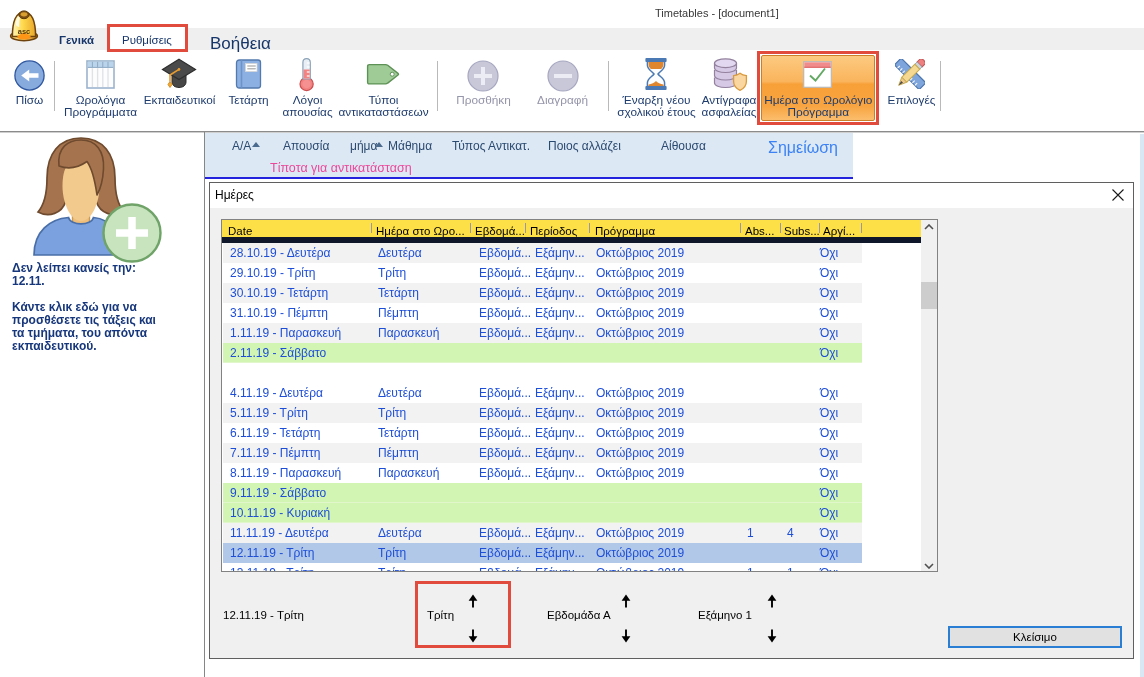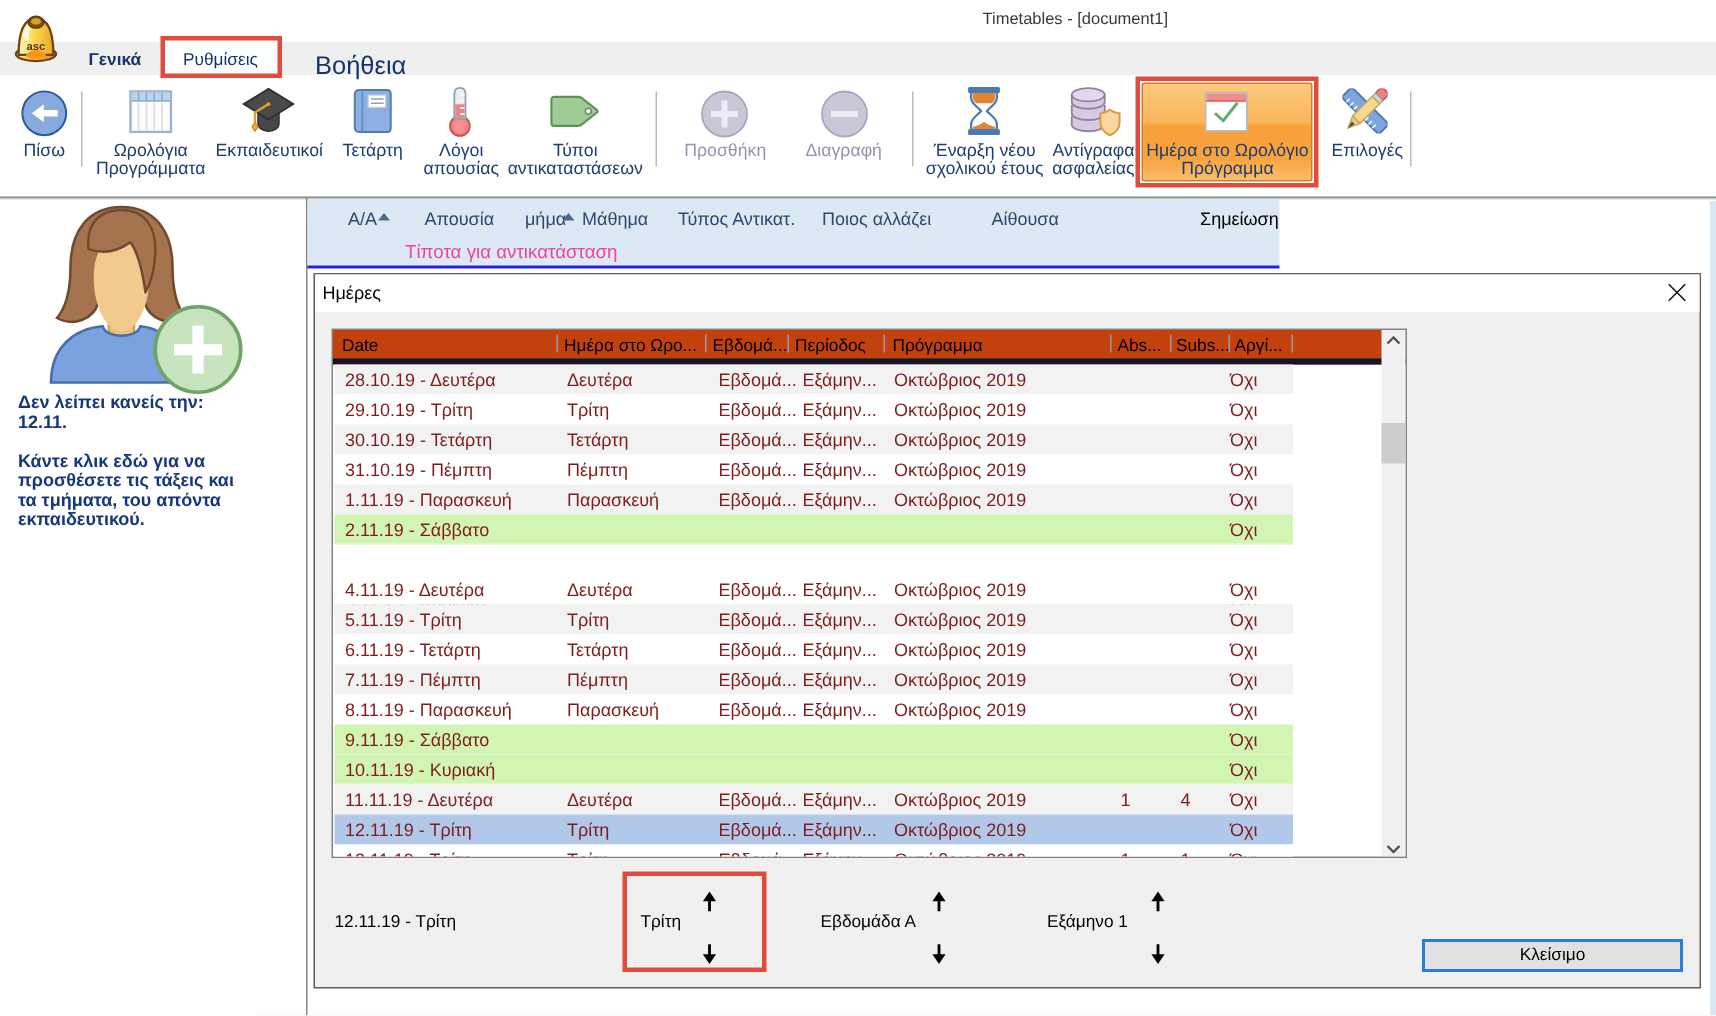--- a/index.html
+++ b/index.html
@@ -1,21 +1,21 @@
 <!DOCTYPE html>
 <html><head><meta charset="utf-8">
 <style>
 html,body{margin:0;padding:0}
 #root{position:relative;width:1144px;height:677px;background:#fff;overflow:hidden;
   font-family:"Liberation Sans",sans-serif;-webkit-font-smoothing:antialiased}
 .abs{position:absolute}
 .tlab{position:absolute;top:94px;text-align:center;font-size:11.8px;line-height:12px;color:#1e3c6e}
 .tlab.grey{color:#9494aa}
 .tsep{position:absolute;top:61px;height:50px;width:1px;background:#b9b9b9}
-.trow{position:absolute;left:1px;width:639px;height:20px;font-size:12px;color:#7f1d1d}
+.trow{position:absolute;left:1px;width:639px;height:20px;font-size:12px;color:#1d4ed8}
 .trow span{position:absolute;top:3px;white-space:nowrap}
 .hsep{position:absolute;top:3px;bottom:4px;width:1px;background:#9898a8}
 .hcell{position:absolute;top:4.5px;font-size:11.5px;color:#000;white-space:nowrap}
 .btn{position:absolute;background:#e1e1e1;border:1px solid #9d9d9d;font-size:11.5px;
   color:#000;text-align:center;box-sizing:border-box}
 </style></head>
 <body>
 <div id="root">
 
 <div class="abs" style="left:655px;top:7px;font-size:11px;color:#383838">Timetables - [document1]</div>
@@ -180,21 +180,21 @@
 <div class="abs" style="left:205px;top:177px;width:648px;height:2px;background:#2323dd"></div>
 <div class="abs" style="left:232px;top:139px;font-size:12px;color:#2b4a70">A/A</div>
 <div class="abs" style="left:252px;top:142px;width:0;height:0;border-left:4px solid transparent;border-right:4px solid transparent;border-bottom:5px solid #4a6a8e"></div>
 <div class="abs" style="left:283px;top:139px;font-size:12px;color:#2b4a70">Απουσία</div>
 <div class="abs" style="left:350px;top:139px;font-size:12px;color:#2b4a70">μήμα</div>
 <div class="abs" style="left:375px;top:142px;width:0;height:0;border-left:4px solid transparent;border-right:4px solid transparent;border-bottom:5px solid #4a6a8e"></div>
 <div class="abs" style="left:388px;top:139px;font-size:12px;color:#2b4a70">Μάθημα</div>
 <div class="abs" style="left:452px;top:139px;font-size:12px;color:#2b4a70">Τύπος Αντικατ.</div>
 <div class="abs" style="left:548px;top:139px;font-size:12px;color:#2b4a70">Ποιος αλλάζει</div>
 <div class="abs" style="left:661px;top:139px;font-size:12px;color:#2b4a70">Αίθουσα</div>
-<div class="abs" style="left:800px;top:139px;font-size:12px;color:#000000">Σημείωση</div>
+<div class="abs" style="left:768px;top:139px;font-size:16px;color:#3b82f6">Σημείωση</div>
 <div class="abs" style="left:270px;top:161px;font-size:12.5px;color:#ec4899">Τίποτα για αντικατάσταση</div>
 
 <svg class="abs" style="left:28px;top:134px" width="135" height="130" viewBox="0 0 135 130">
 <path d="M53 4 C31 4 19 20 19 44 C19 61 16 71 10 78 C21 84 34 79 37.5 68 C39 62 39.5 54 39.5 47 C39.5 32 45 24 53 24 C61 24 66.5 32 66.5 47 C66.5 54 67 62 68.5 68 C72 79 85 84 96 78 C90 71 87 61 87 44 C87 20 75 4 53 4 Z" fill="#a5744e" stroke="#6e4a2e" stroke-width="1.7"></path>
 <path d="M44.5 72 H61.5 V101 Q53 106.5 44.5 101 Z" fill="#eebe7a" stroke="#c99b56" stroke-width="1.4"></path>
 <path d="M6 121 C6 97 22 85 40.5 83.5 C42.5 92 63.5 92 65.5 83.5 C85 85 90 101 91 121 Z" fill="#7ba2de" stroke="#4a6fa8" stroke-width="1.7"></path>
 <path d="M34.5 52 C34.5 33 41 25 53 25 C65 25 71.5 33 71.5 52 C71.5 69 63.5 87 53 87 C42.5 87 34.5 69 34.5 52 Z" fill="#f2ca8e"></path>
 <path d="M31 32 C29 13 40.5 6 53 6 C68 6 76.5 17 75.5 35 C75 44 73 54 69 61 C67 47 64.5 35 59 27.5 C49 34.5 39 35 31 32 Z" fill="#a5744e" stroke="#6e4a2e" stroke-width="1.6" stroke-linejoin="round"></path>
 <circle cx="104" cy="99" r="28.5" fill="#c7e4bf" stroke="#6fa368" stroke-width="2.4"></circle>
 <path d="M104 83 V115 M88 99 H120" stroke="#fff" stroke-width="7.5"></path>
@@ -204,21 +204,21 @@
 Κάντε κλικ εδώ για να<br>προσθέσετε τις τάξεις και<br>τα τμήματα, του απόντα<br>εκπαιδευτικού.</div>
 
 <div class="abs" style="left:209px;top:182px;width:925px;height:477px;background:#f0f0f0;border:1px solid #5f5f5f;box-sizing:border-box"></div>
 <div class="abs" style="left:210px;top:183px;width:923px;height:25px;background:#fff"></div>
 <div class="abs" style="left:215px;top:188px;font-size:12px;color:#000">Ημέρες</div>
 <svg class="abs" style="left:1112px;top:189px" width="12" height="12" viewBox="0 0 12 12">
 <path d="M0.5 0.5 L11.5 11.5 M11.5 0.5 L0.5 11.5" stroke="#1a1a1a" stroke-width="1.1"></path>
 </svg>
 
 <div class="abs" style="left:221px;top:219px;width:717px;height:353px;background:#fff;border:1px solid #828282;box-sizing:border-box;overflow:hidden">
-  <div style="position:absolute;left:0;top:0;width:715px;height:23px;background:#c2410c;border-bottom:4px solid #0f172a;box-sizing:border-box">
+  <div style="position:absolute;left:0;top:0;width:715px;height:23px;background:#fde047;border-bottom:6px solid #0f172a;box-sizing:border-box">
     <div class="hcell" style="left:6px">Date</div>
     <div class="hcell" style="left:154px">Ημέρα στο Ωρο...</div>
     <div class="hcell" style="left:253px">Εβδομά...</div>
     <div class="hcell" style="left:308px">Περίοδος</div>
     <div class="hcell" style="left:373px">Πρόγραμμα</div>
     <div class="hcell" style="left:523px">Abs...</div>
     <div class="hcell" style="left:562px">Subs...</div>
     <div class="hcell" style="left:601px">Αργί...</div>
     <div class="hsep" style="left:149px"></div>
         <div class="hsep" style="left:248px"></div>

